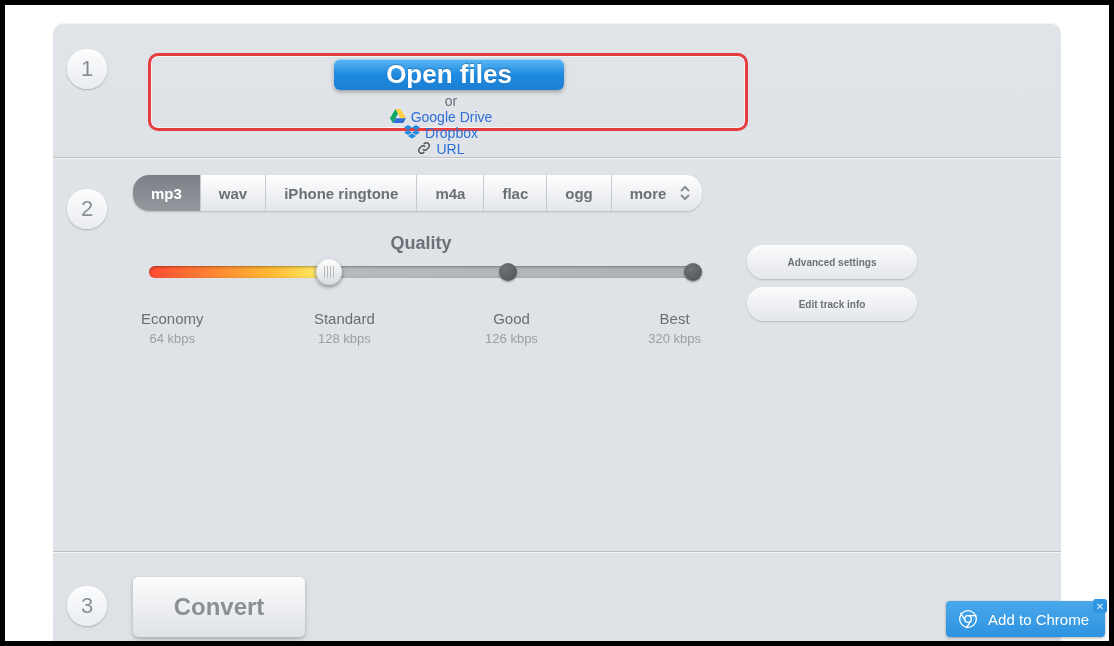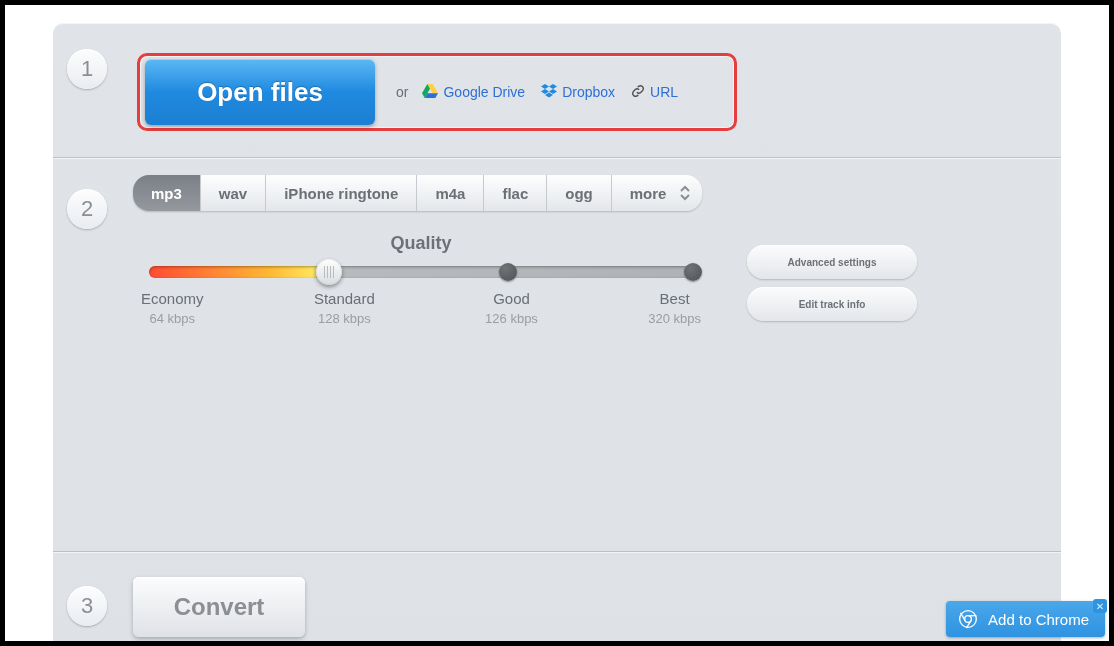--- a/index.html
+++ b/index.html
@@ -25,26 +25,27 @@
     box-shadow: 0 1px 2px rgba(0,0,0,.25), inset 0 1px 0 #fff;
     display: flex; align-items: center; justify-content: center;
     color: #8a8f95; font-size: 22px; font-weight: 400;
     position: absolute;
   }
   #badge1 { left: 14px; top: 26px; }
   #badge2 { left: 14px; top: 166px; }
   #badge3 { left: 14px; top: 563px; }
 
   .row1 {
-    position: absolute; left: 84px; top: 30px;
+    position: absolute; left: 95px; top: 30px;
     width: 600px; height: 78px;
     border: 3px solid #e63e3e; border-radius: 10px;
     display: flex; align-items: center;
     padding-left: 2px;
     box-shadow: 0 0 0 1px rgba(255,255,255,.6) inset;
+    flex-direction: column;
   }
   .open-btn {
     width: 230px; height: 66px; margin: 3px;
     border: 0; border-radius: 6px;
     background: linear-gradient(#5cb8f4, #1f8ae0 50%, #1b7fd2);
     box-shadow: 0 2px 4px rgba(0,0,0,.3), inset 0 1px 0 rgba(255,255,255,.4);
     color: #fff; font-size: 26px; font-weight: bold;
     text-shadow: 0 -1px 1px rgba(0,0,0,.25);
     cursor: pointer;
   }
@@ -96,21 +97,21 @@
   .handle {
     position: absolute; top: 50%; transform: translate(-50%,-50%);
     width: 26px; height: 26px; border-radius: 50%;
     background: linear-gradient(#fefefe,#d9dcdf);
     box-shadow: 0 2px 4px rgba(0,0,0,.4), inset 0 0 0 1px rgba(0,0,0,.05);
     display: flex; align-items: center; justify-content: center;
     cursor: pointer;
   }
   .handle::after { content: ""; width: 10px; height: 12px;
     background: repeating-linear-gradient(to right,#b8bbbe 0 1px,transparent 1px 3px); }
-  .q-labels { display: flex; justify-content: space-between; margin-top: 12px; }
+  .q-labels { display: flex; justify-content: space-between; margin-top: 32px; }
   .ql { text-align: center; color: #6a6f75; font-size: 15px; }
   .ql .sub { color: #9a9ea2; font-size: 13px; margin-top: 4px; }
 
   .pillbtn {
     position: absolute; width: 170px; height: 34px;
     border: 0; border-radius: 17px;
     background: linear-gradient(#fcfcfd,#e3e6ea);
     box-shadow: 0 1px 2px rgba(0,0,0,.2), inset 0 1px 0 #fff;
     color: #6d7177; font-size: 10px; font-weight: 600; cursor: pointer;
   }

